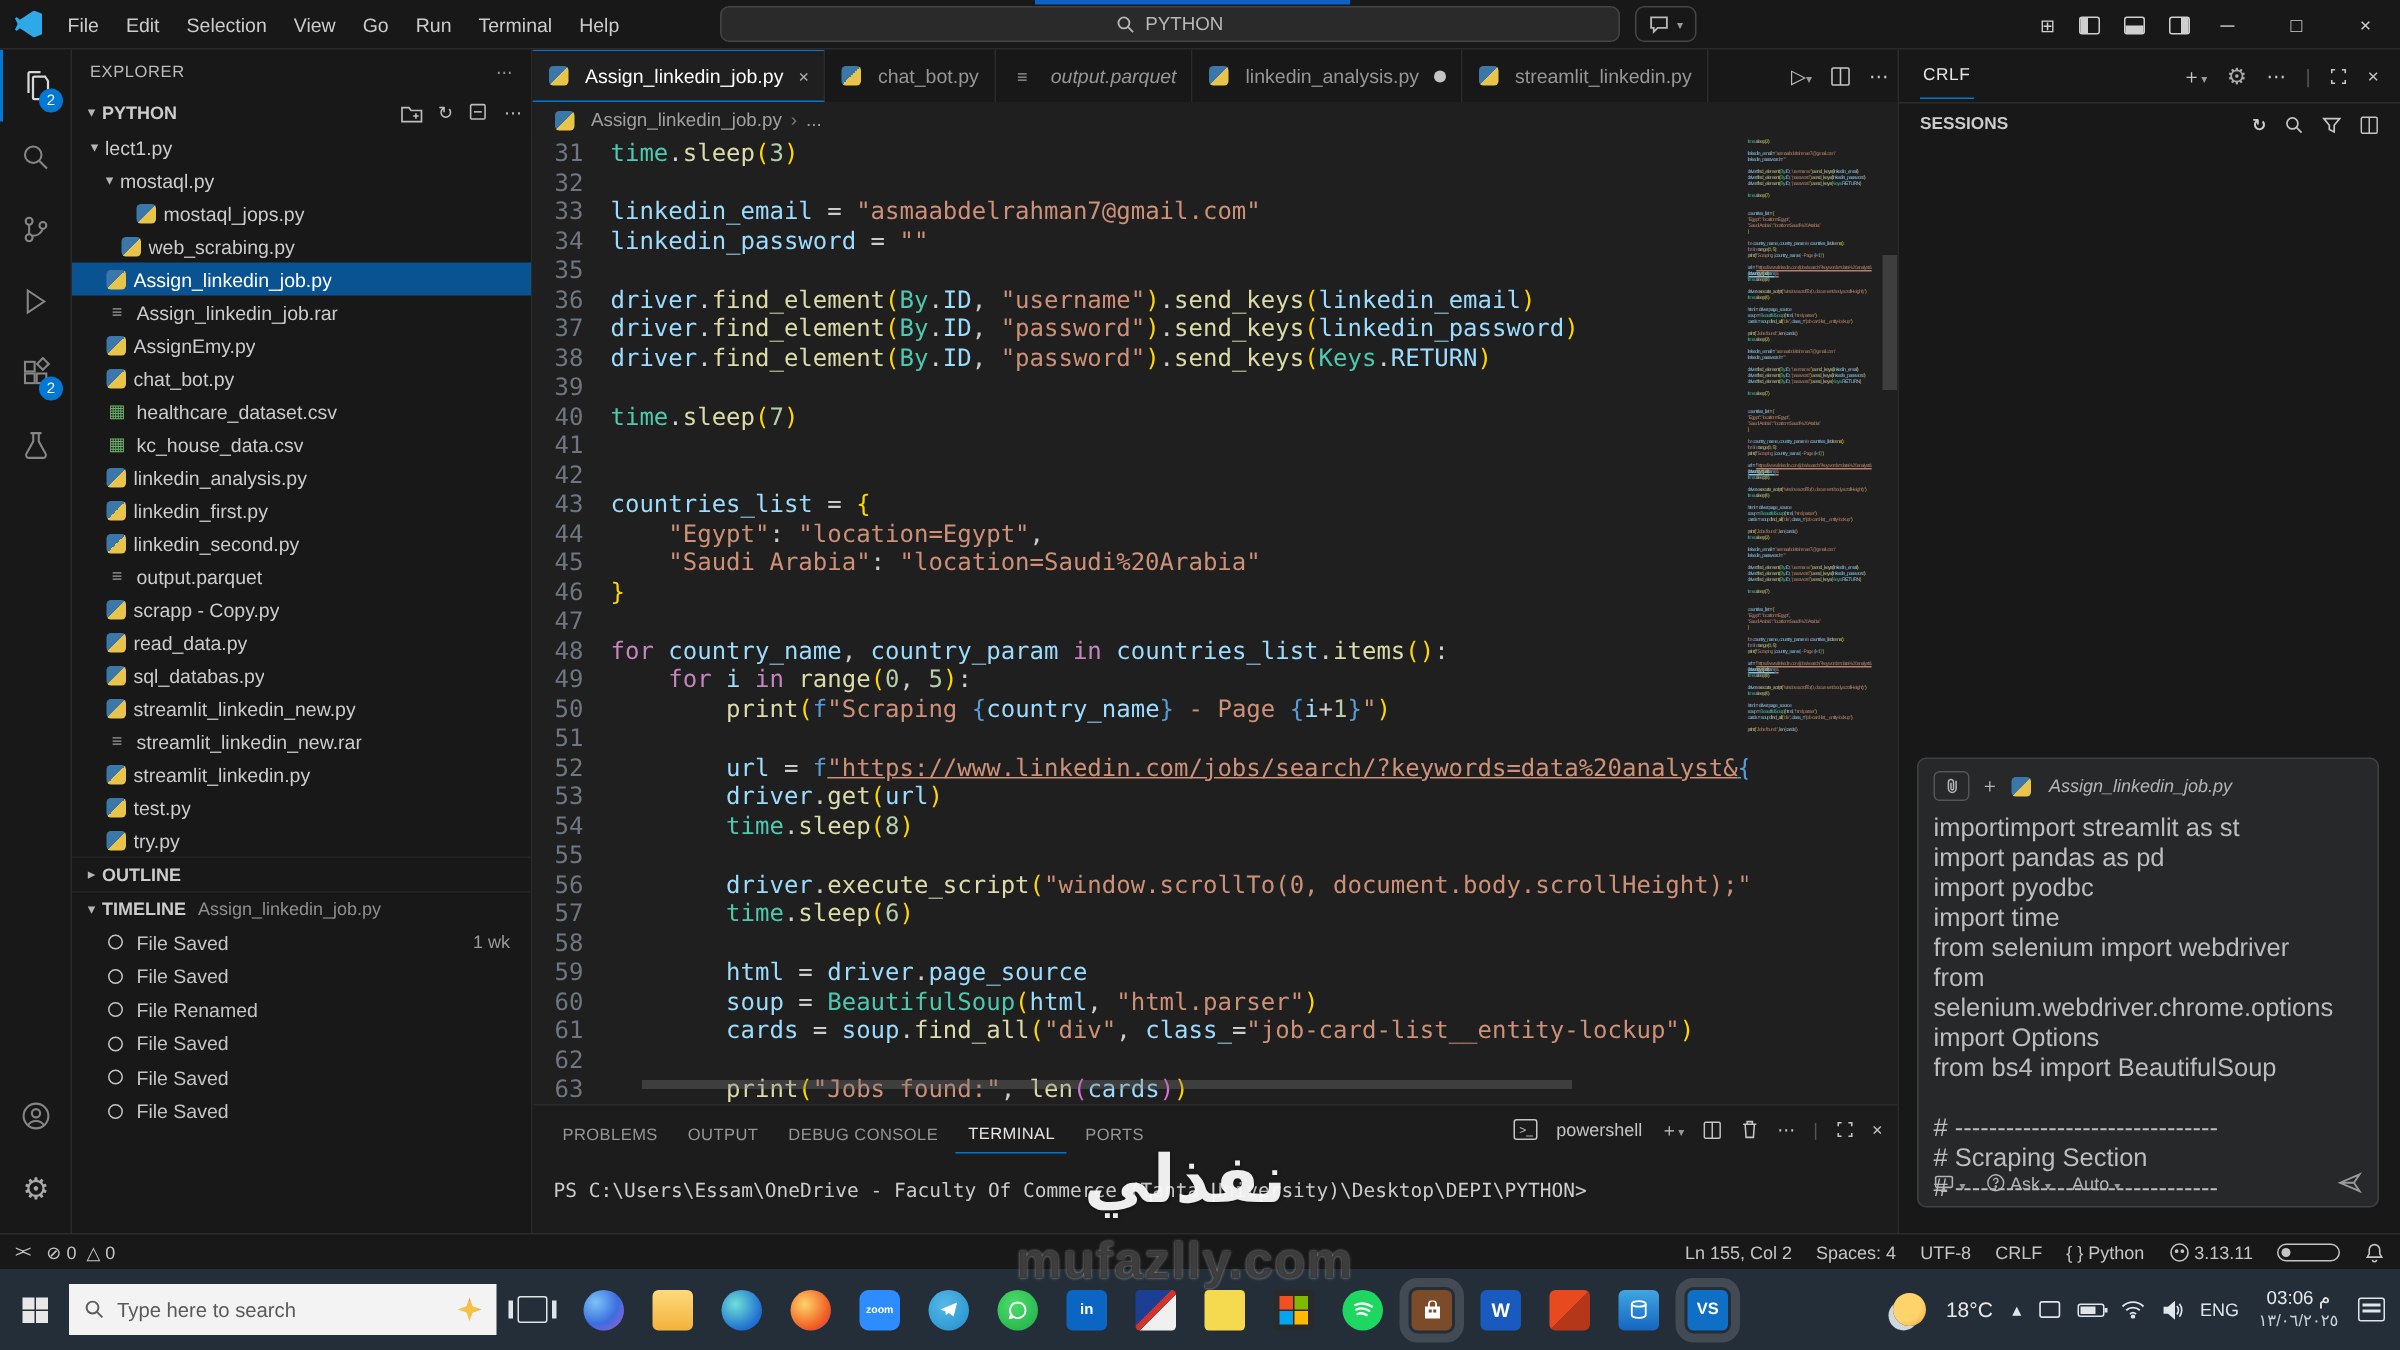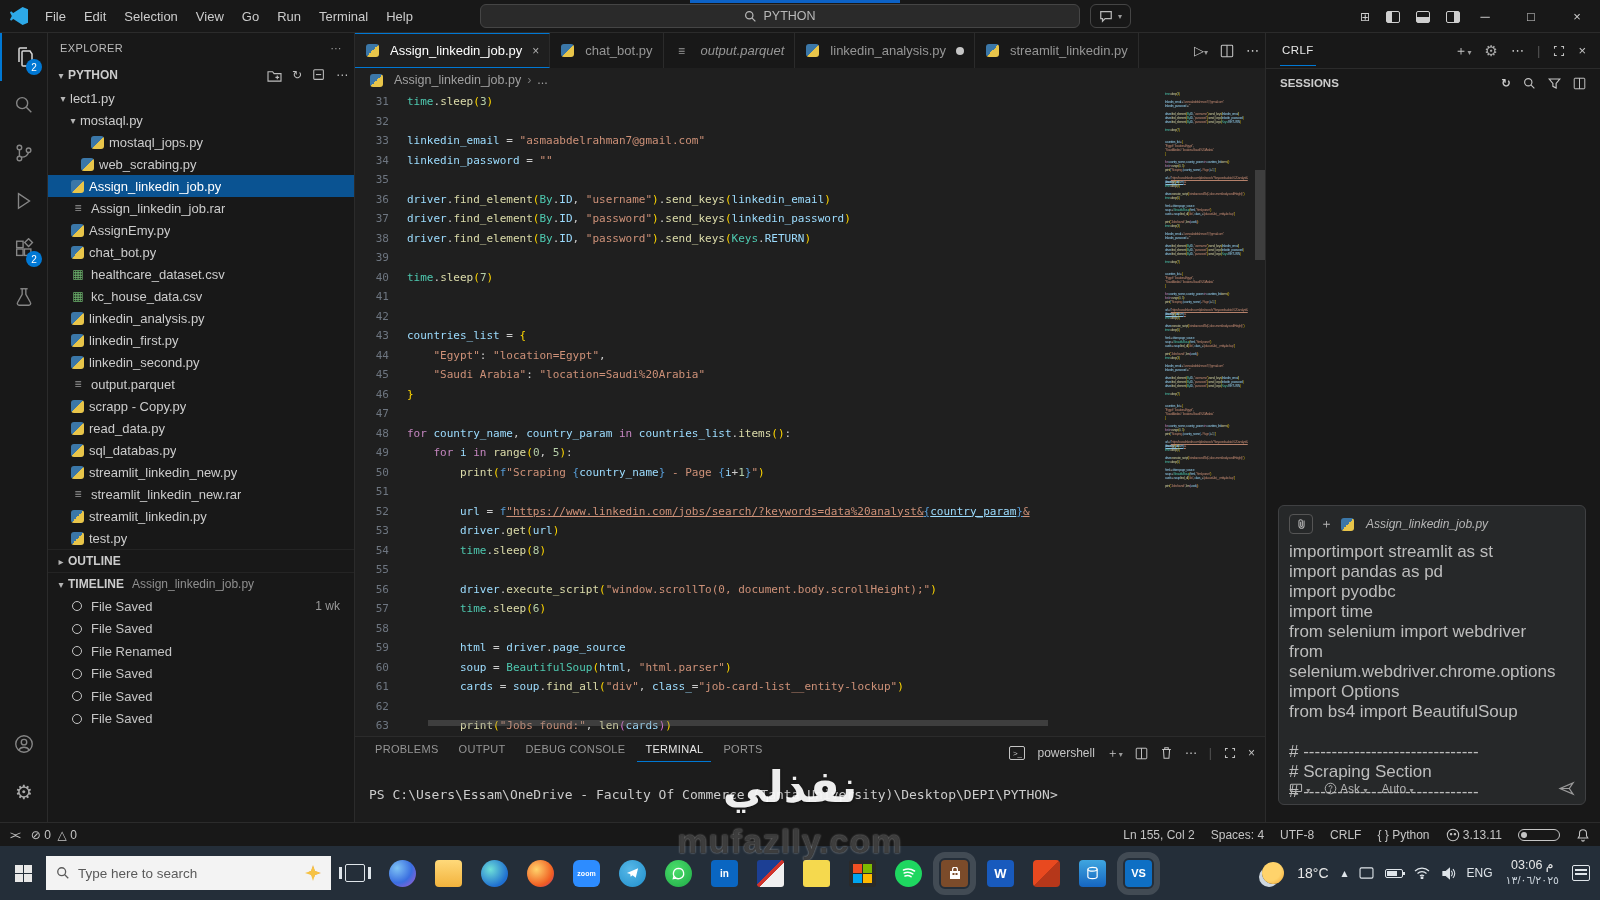--- a/index.html
+++ b/index.html
@@ -72,38 +72,38 @@
   .tabbar { height:35px; background:#181818; display:flex; align-items:stretch; }
   .tab { display:flex; align-items:center; gap:6px; padding:0 10px; border-right:1px solid #2b2b2b; color:#969696;
     font-size:13px; background:#181818; }
   .tab.active { background:#1f1f1f; color:#ffffff; border-top:1px solid #0078d4; border-bottom:1px solid #0078d4; }
   .tab .close { margin-left:4px; font-size:12px; color:#b0b0b0; }
   .tab .dot { width:8px; height:8px; border-radius:50%; background:#c5c5c5; margin-left:4px; }
   .tab.italic .tlabel { font-style:italic; }
   .tab-actions { position:absolute; right:6px; top:0; height:35px; display:flex; align-items:center; gap:12px; color:#c5c5c5; background:#181818; padding-left:8px; }
   .breadcrumb { height:24px; display:flex; align-items:center; gap:6px; padding-left:14px; color:#a0a0a0; font-size:12.5px; background:#1f1f1f; }
   .code { position:absolute; left:0; top:59px; right:100px; bottom:86px; overflow:hidden;
-    font-family:"DejaVu Sans Mono","Liberation Mono",monospace; font-size:11px; line-height:19.5px; white-space:pre; }
+    font-family:"DejaVu Sans Mono","Liberation Mono",monospace; font-size:16px; line-height:19.5px; white-space:pre; }
   .code-line { height:19.5px; display:flex; }
   .ln { width:52px; flex:0 0 52px; text-align:right; padding-right:18px; color:#6e7681; }
   .lc { color:#cccccc; }
   .kw{color:#C586C0} .fn{color:#DCDCAA} .mod{color:#4EC9B0} .var{color:#9CDCFE} .str{color:#CE9178}
   .num{color:#B5CEA8} .d{color:#cccccc} .b1{color:#FFD700} .b2{color:#DA70D6} .fb{color:#569CD6}
   .lnk{color:#CE9178; text-decoration:underline} .fbl{color:#569CD6; text-decoration:underline}
   .vl{color:#9CDCFE; text-decoration:underline}
   .minimap { position:absolute; right:12px; top:59px; width:88px; height:430px; overflow:hidden; opacity:.85; }
   .minimap .code-line { height:4px; }
   .minimap .lc { font-size:3.4px; line-height:4px; letter-spacing:-.4px; }
   .vscroll { position:absolute; right:0; top:59px; width:10px; bottom:86px; }
   .vthumb { position:absolute; top:78px; width:10px; height:90px; background:rgba(121,121,121,.35); }
   .hscroll { position:absolute; left:73px; top:687px; width:620px; height:6px; background:rgba(121,121,121,.35); }
 
   
   .panel { position:absolute; left:0; right:0; bottom:0; height:86px; background:#1c1c1c; border-top:1px solid #2b2b2b; }
-  .panel-tabs { display:flex; gap:4px; padding:0 12px; height:32px; align-items:flex-start; }
+  .panel-tabs { display:flex; gap:4px; padding:0 12px; height:32px; align-items:flex-end; }
   .ptab { padding:6px 8px; color:#969696; font-size:11px; letter-spacing:.3px; }
   .ptab.active { color:#e7e7e7; border-bottom:1px solid #0078d4; }
   .panel-actions { position:absolute; right:10px; top:0; height:32px; display:flex; align-items:center; gap:12px; color:#c5c5c5; font-size:12px; }
   .ps-ic { width:16px; height:14px; border:1px solid #c5c5c5; border-radius:2px; font-size:8px; display:flex; align-items:center; justify-content:center; }
   .term-line { position:absolute; left:14px; top:50px; font-family:"DejaVu Sans Mono","Liberation Mono",monospace;
     font-size:13px; color:#cccccc; white-space:pre; }
 
   
   .chat { flex:1; background:#181818; position:relative; border-left:1px solid #2b2b2b; }
   .chat-head { height:36px; display:flex; align-items:center; padding:0 14px; border-bottom:1px solid #2b2b2b; }
@@ -390,20 +390,25 @@
           <div class="row" style="padding-left: 8px;">
             <span class="twisty"></span>
             <span class="ficon py"></span>
             <span class="flabel">streamlit_linkedin.py</span>
           </div>
           <div class="row" style="padding-left: 8px;">
             <span class="twisty"></span>
             <span class="ficon py"></span>
             <span class="flabel">test.py</span>
           </div>
+          <div class="row" style="padding-left: 8px;">
+            <span class="twisty"></span>
+            <span class="ficon py"></span>
+            <span class="flabel">try.py</span>
+          </div>
         </div>
       <div class="sect-row">
         <span class="twisty">▸</span>
         <span>OUTLINE</span>
       </div>
       <div class="sect-row">
         <span class="twisty">▾</span>
         <span>TIMELINE</span>
         <span class="dim">Assign_linkedin_job.py</span>
       </div>

